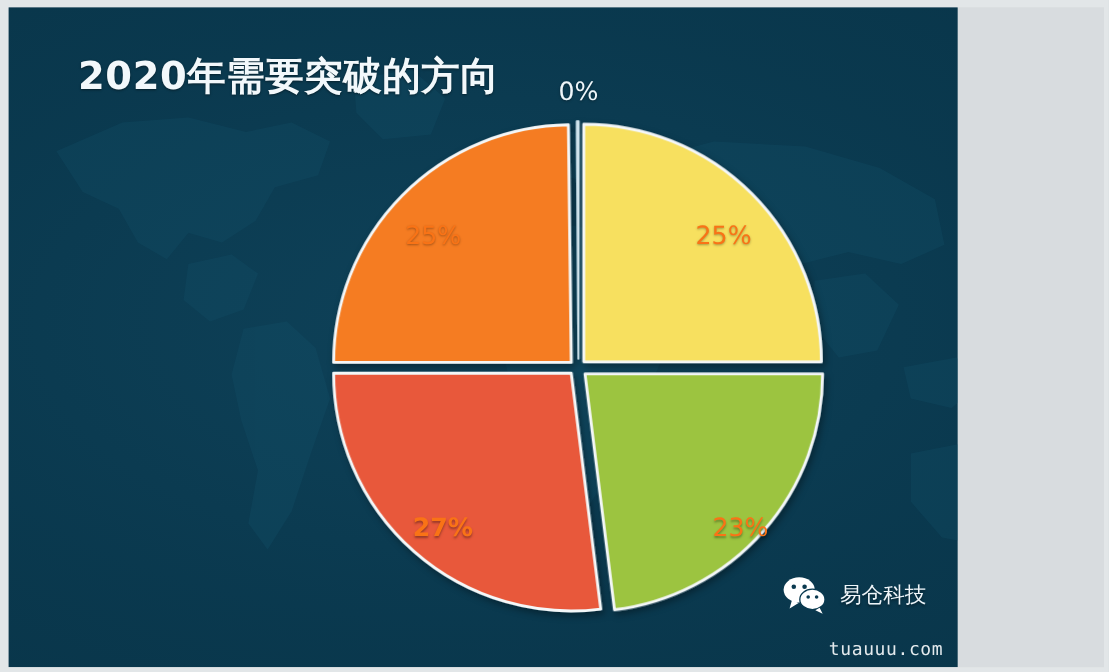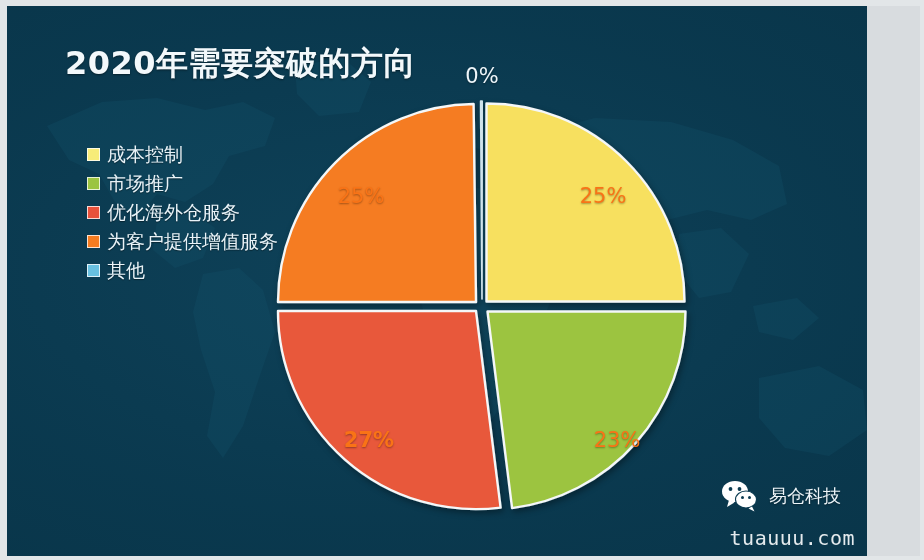--- a/index.html
+++ b/index.html
@@ -25,21 +25,21 @@
     box-sizing: border-box;
     border: 7px solid #e2e6e8;
     border-top-width: 6px;
     border-left-width: 7px;
     border-right-width: 4px;
     border-bottom-width: 4px;
   }
   #slide {
     position: absolute;
     left: 7px;  top: 6px;
-    width: 860px; height: 550px;
+    width: 791px; height: 550px;
     background: #0a3a50;
     overflow: hidden;
   }
   
   #worldmap {
     position: absolute;
     left: 0; top: 0;
     width: 913px; height: 550px;
     opacity: 0.42;
   }
@@ -123,21 +123,21 @@
     color: #eef5f9;
     margin-left: 10px;
     white-space: nowrap;
     text-shadow: 0 1px 2px rgba(0,0,0,0.4);
   }
   #site-watermark {
     position: absolute;
     right: 12px;
     bottom: 6px;
     font-family: "DejaVu Sans Mono", "Liberation Mono", monospace;
-    font-size: 20px;
+    font-size: 15px;
     color: #f0f4f6;
     letter-spacing: 0.5px;
     opacity: 0.95;
   }
 </style>
 </head>
 <body>
 
 <div id="stage">
 
@@ -164,42 +164,20 @@
 
         <path d="M752 372 L812 360 L856 384 L860 424 L822 450 L778 442 L752 412 Z"></path>
         <path d="M872 444 L896 438 L902 460 L880 468 Z"></path>
       </g>
     </svg>
 
     <div id="vignette"></div>
 
     <div id="title">2020年需要突破的方向</div>
 
-    <div id="legend">
-      <div class="legend-row">
-        <span class="legend-swatch" style="background:#f7ec79"></span>
-        <span class="legend-label">成本控制</span>
-      </div>
-      <div class="legend-row">
-        <span class="legend-swatch" style="background:#9cc441"></span>
-        <span class="legend-label">市场推广</span>
-      </div>
-      <div class="legend-row">
-        <span class="legend-swatch" style="background:#e8523c"></span>
-        <span class="legend-label">优化海外仓服务</span>
-      </div>
-      <div class="legend-row">
-        <span class="legend-swatch" style="background:#f57c20"></span>
-        <span class="legend-label">为客户提供增值服务</span>
-      </div>
-      <div class="legend-row">
-        <span class="legend-swatch" style="background:#68c0e0"></span>
-        <span class="legend-label">其他</span>
-      </div>
-    </div>
 
     <div id="pie-wrap">
       <svg width="450" height="440" viewBox="0 0 450 440">
         <defs>
           <filter id="sliceShadow" x="-25%" y="-25%" width="150%" height="150%">
             <feDropShadow dx="2" dy="3" stdDeviation="3" flood-color="#000000" flood-opacity="0.35"></feDropShadow>
           </filter>
         </defs>
 
         <g filter="url(#sliceShadow)" stroke="#f4f7f8" stroke-width="2.4" stroke-linejoin="round">

